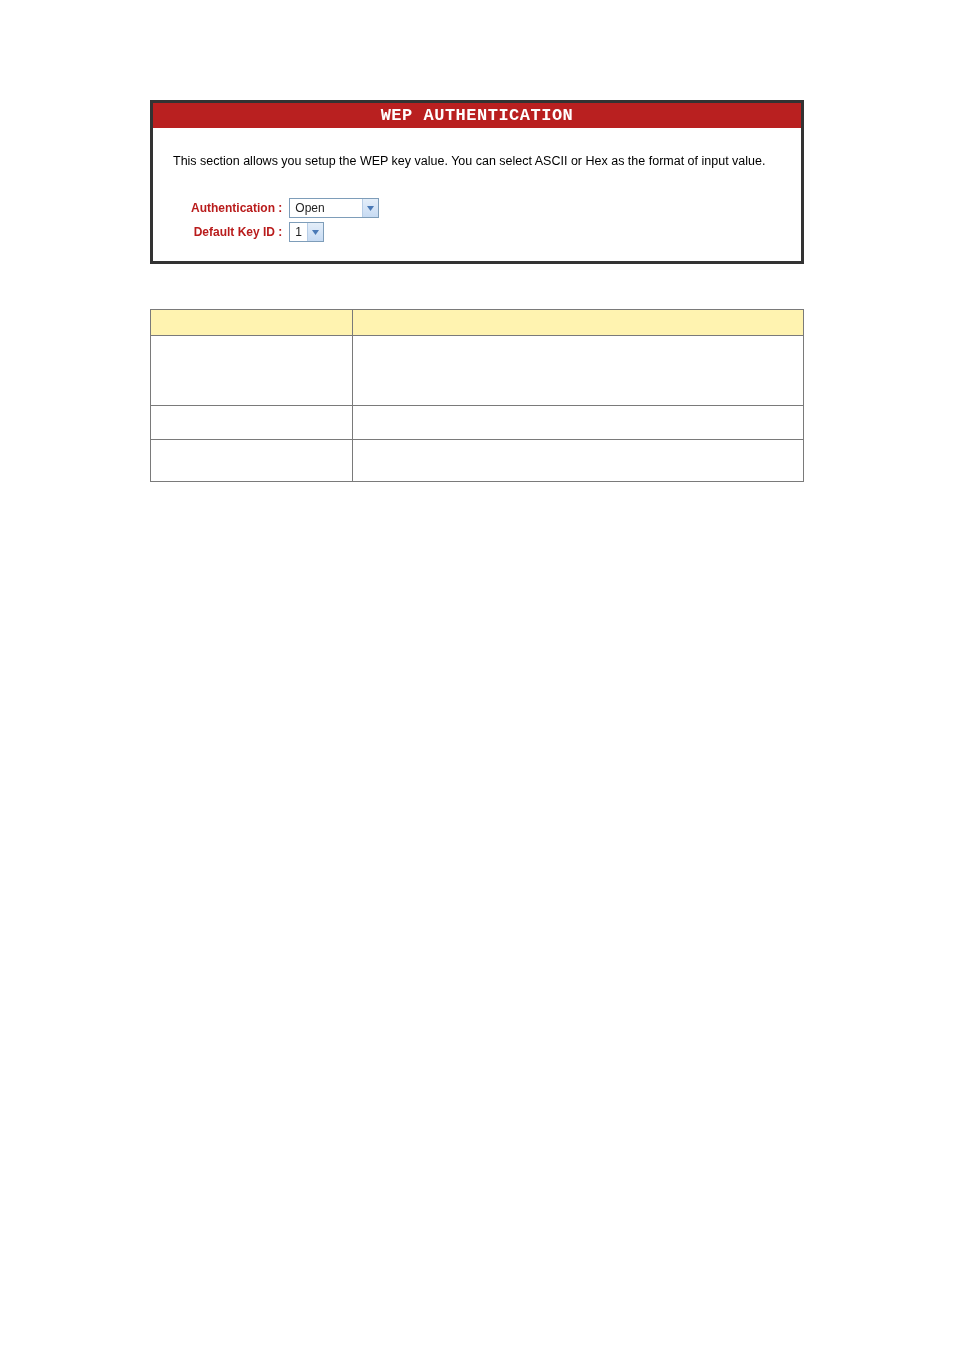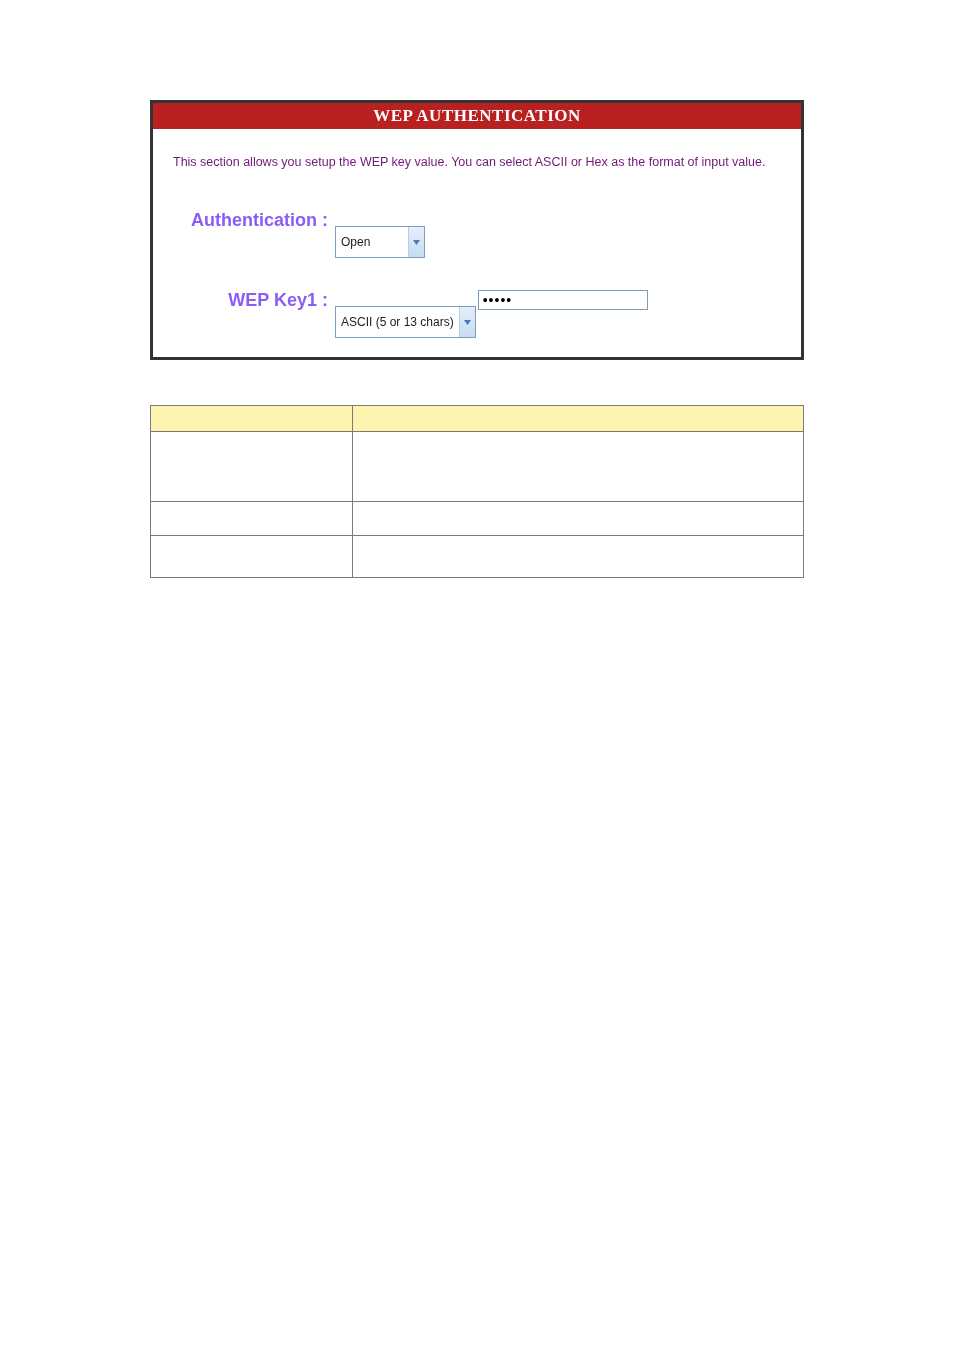--- a/index.html
+++ b/index.html
@@ -18,55 +18,54 @@
       background: #ffffff;
     }
     .panel-header {
       background: #b92020;
       color: #ffffff;
       text-align: center;
       font-weight: bold;
       font-size: 17px;
       padding: 3px 0;
       letter-spacing: 0.5px;
-      font-family: Liberation Serif, serif;
+      font-family: Liberation Mono, monospace;
     }
     .panel-body {
       padding: 25px 20px 15px 20px;
     }
     .description {
       font-size: 12.5px;
-      color: #701a75;
-      margin-bottom: 8px;
+      color: #000000;
+      margin-bottom: 25px;
       line-height: 1.3;
     }
     .form-table {
       border-collapse: separate;
       border-spacing: 3px 4px;
       margin-left: 15px;
     }
     .form-table td {
       vertical-align: middle;
     }
     .label-cell {
       text-align: right;
       font-weight: bold;
-      font-size: 18px;
-      color: #8b5cf6;
+      font-size: 12px;
+      color: #b91c1c;
       padding-right: 4px;
       white-space: nowrap;
     }
     .select-box {
       display: inline-flex;
       align-items: stretch;
       border: 1px solid #7e9db9;
       background: #fff;
       font-size: 12px;
-      height: 32px;
-      margin-top: 44px;
+      height: 20px;
     }
     .select-text {
       padding: 2px 5px;
       display: flex;
       align-items: center;
       color: #222;
     }
     .select-arrow {
       width: 16px;
       background: linear-gradient(#e4eef9, #c7dbf3);
@@ -144,39 +143,36 @@
               <span class="select-text">Open</span>
               <span class="select-arrow">
                 <svg viewBox="0 0 7 5">
                       <path d="M0 0 L7 0 L3.5 5 Z" fill="#4a79b6"></path>
                     </svg>
               </span>
             </div>
           </div>
         </td>
       </tr>
-
       <tr>
-        <td class="label-cell">WEP Key1 :</td>
+        <td class="label-cell">Default Key ID :</td>
         <td>
           <div class="control-cell">
-            <div class="select-box sel-format">
-              <span class="select-text">ASCII (5 or 13 chars)</span>
+            <div class="select-box sel-keyid">
+              <span class="select-text">1</span>
               <span class="select-arrow">
                 <svg viewBox="0 0 7 5">
                       <path d="M0 0 L7 0 L3.5 5 Z" fill="#4a79b6"></path>
                     </svg>
               </span>
             </div>
-            <div class="password-box">
-              <span class="dots">•••••</span>
-            </div>
           </div>
         </td>
       </tr>
+
 
 
 
 
     </tbody>
       </table>
   </div>
 </div>
 
 <table class="info-table">

